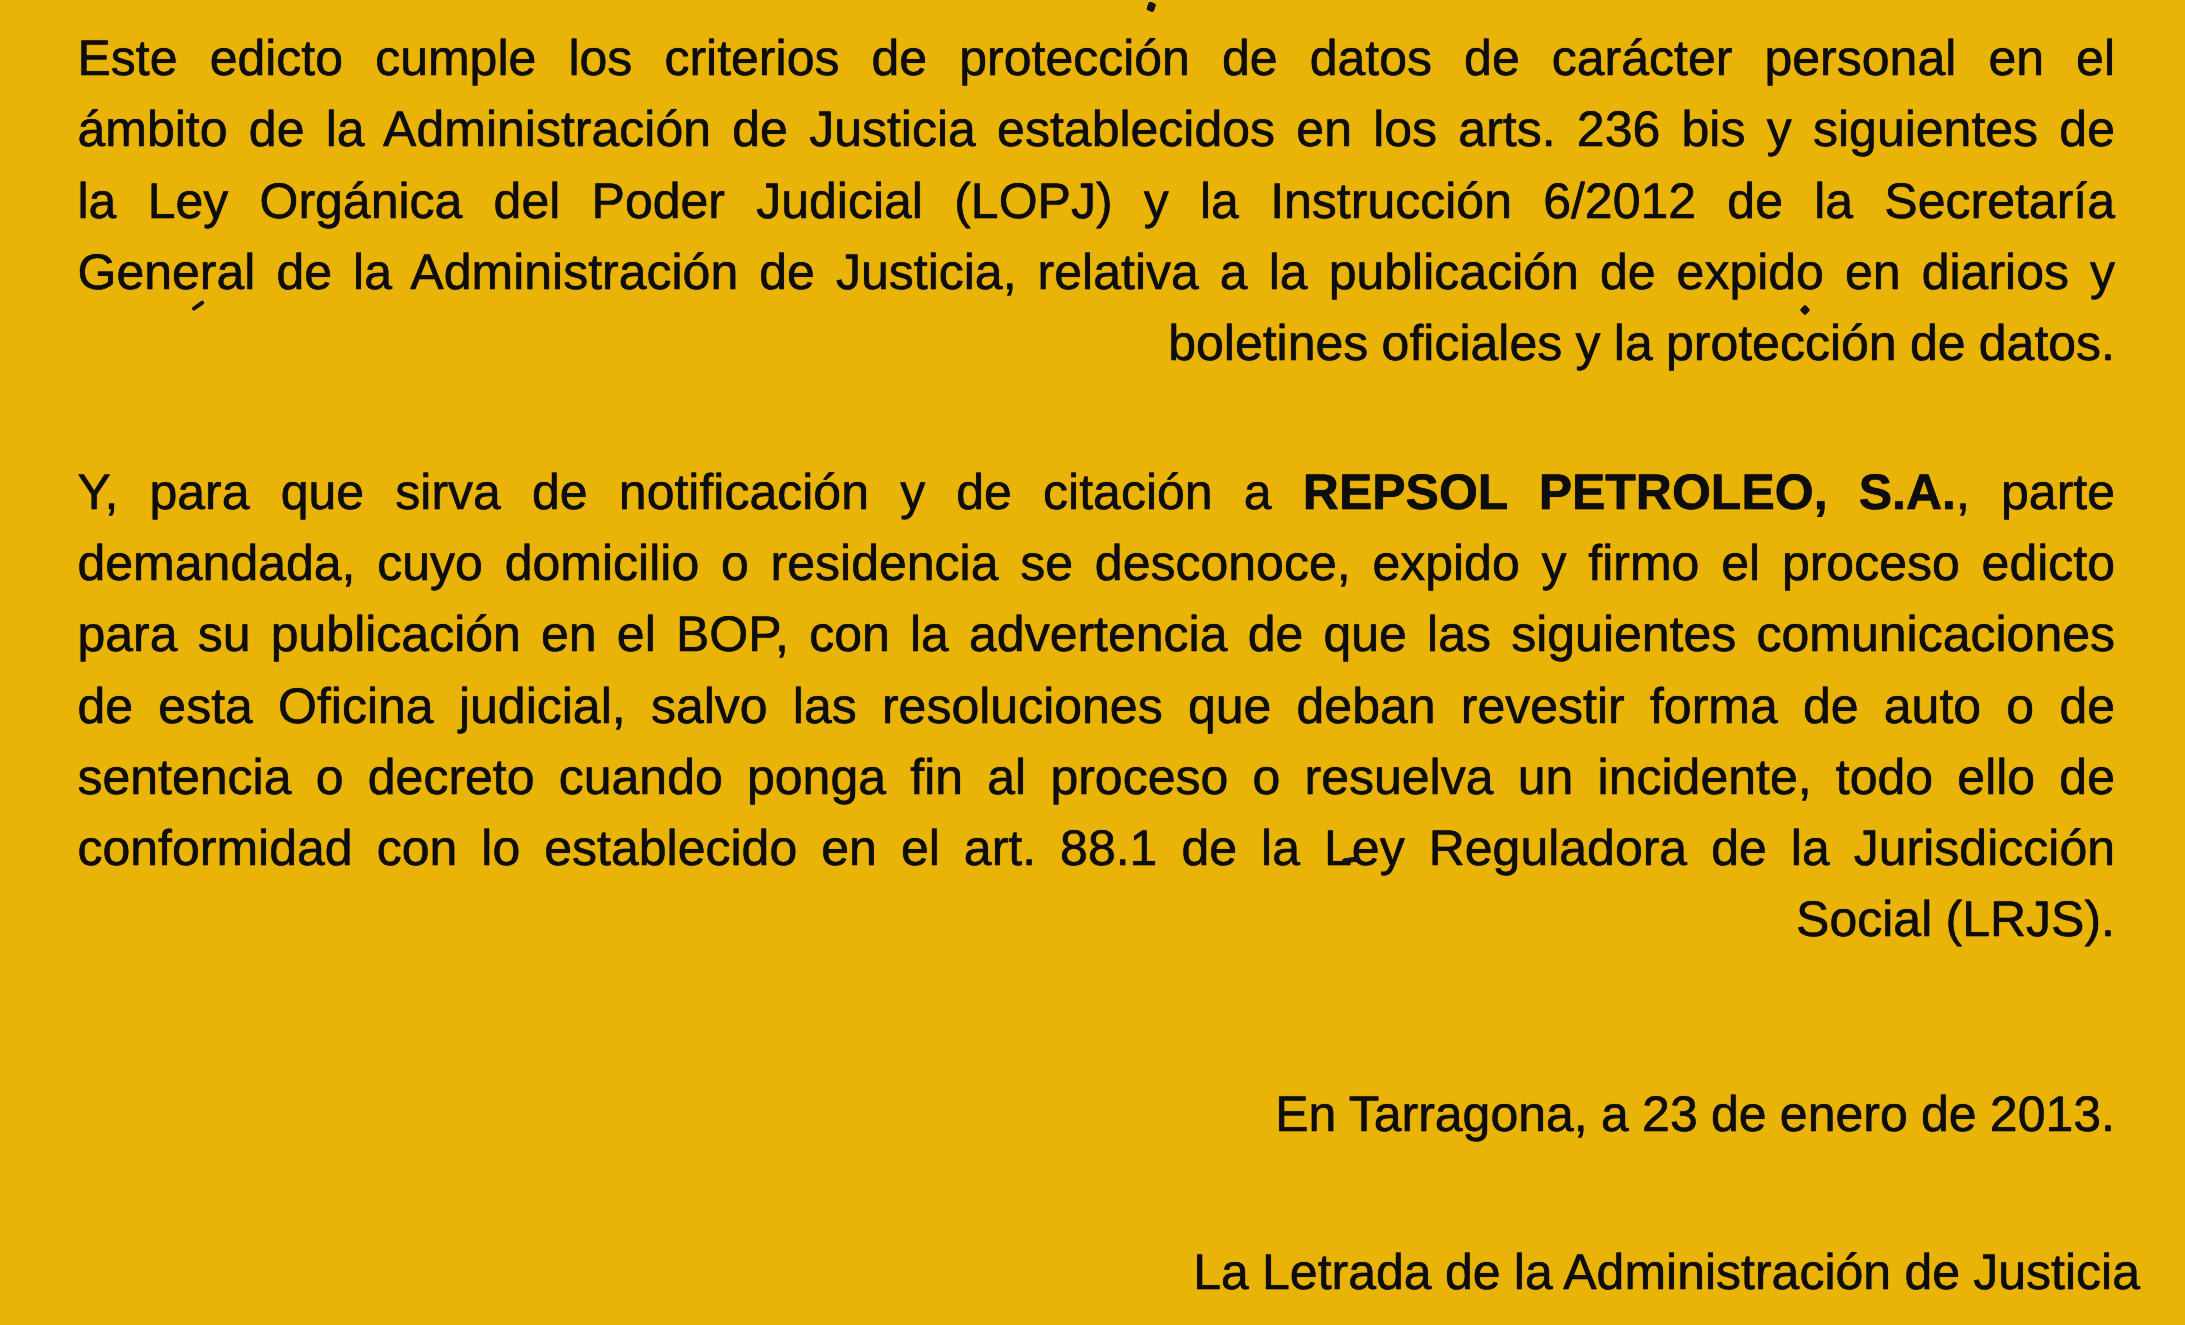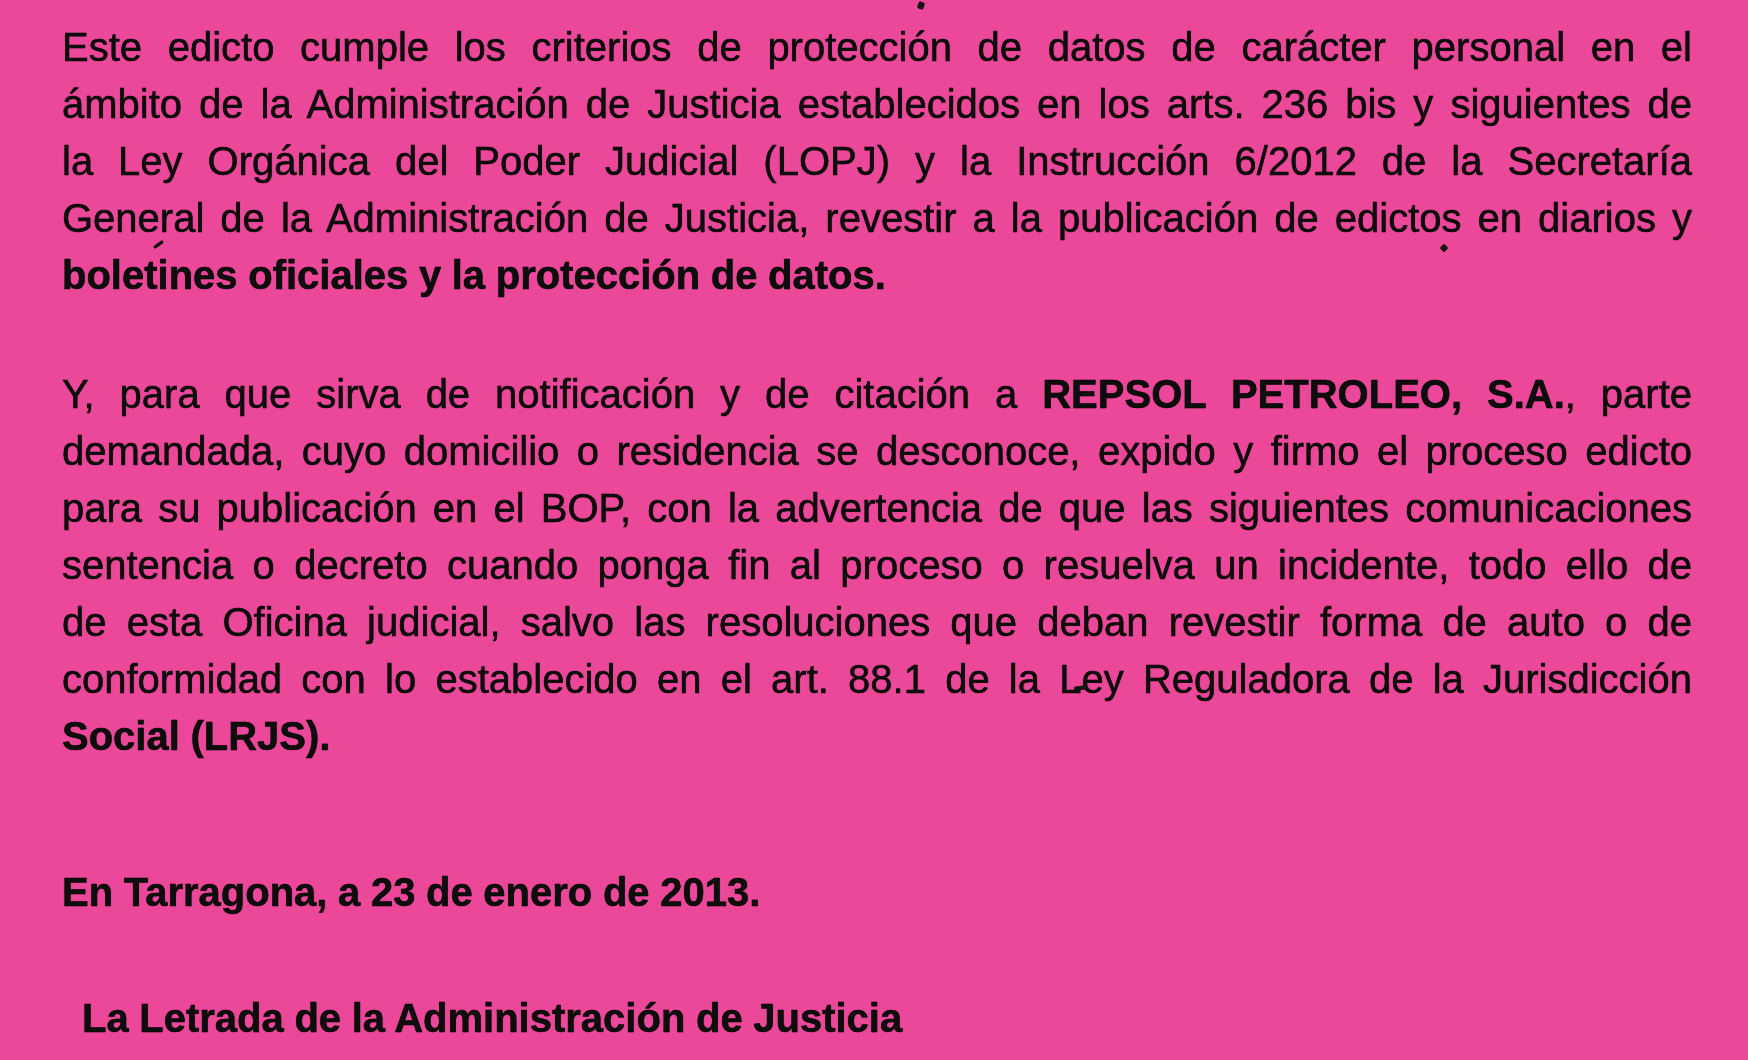--- a/index.html
+++ b/index.html
@@ -33,46 +33,46 @@
   }
   .p0 { top: 19px; }
   .p1 { top: 366px; }
   .p2 { top: 864px; }
   .p3 { top: 990px; padding-left: 20px; }
   .line { display: block; white-space: normal; }
   .line.just {
     text-align: justify;
     text-align-last: justify;
   }
-  .line.last { text-align: left; font-weight: bold; }
+  .line.last { text-align: right; }
   .seg-bold { font-weight: bold; }
   .speck {
     position: absolute;
     background: #151515;
     border-radius: 1.5px;
     box-shadow: 0 0 0.5px rgba(0,0,0,0.8);
   }
 </style>
 </head>
 <body>
 
-<div class="page" style="background: #ec4899; color: rgb(13, 13, 13);">
+<div class="page" style="background: #eab308; color: rgb(13, 13, 13);">
   <div class="para p0">
       <div class="line just"><span class="seg">Este edicto cumple los criterios de protección de datos de carácter personal en el</span></div>
       <div class="line just"><span class="seg">ámbito de la Administración de Justicia establecidos en los arts. 236 bis y siguientes de</span></div>
       <div class="line just"><span class="seg">la Ley Orgánica del Poder Judicial (LOPJ) y la Instrucción 6/2012 de la Secretaría</span></div>
-      <div class="line just"><span class="seg">General de la Administración de Justicia, revestir a la publicación de edictos en diarios y</span></div>
+      <div class="line just"><span class="seg">General de la Administración de Justicia, relativa a la publicación de expido en diarios y</span></div>
       <div class="line last"><span class="seg">boletines oficiales y la protección de datos.</span></div>
     </div>
   <div class="para p1">
       <div class="line just"><span class="seg">Y, para que sirva de notificación y de citación a </span><span class="seg-bold">REPSOL PETROLEO, S.A.</span><span class="seg">, parte</span></div>
       <div class="line just"><span class="seg">demandada, cuyo domicilio o residencia se desconoce, expido y firmo el proceso edicto</span></div>
       <div class="line just"><span class="seg">para su publicación en el BOP, con la advertencia de que las siguientes comunicaciones</span></div>
+      <div class="line just"><span class="seg">de esta Oficina judicial, salvo las resoluciones que deban revestir forma de auto o de</span></div>
       <div class="line just"><span class="seg">sentencia o decreto cuando ponga fin al proceso o resuelva un incidente, todo ello de</span></div>
-      <div class="line just"><span class="seg">de esta Oficina judicial, salvo las resoluciones que deban revestir forma de auto o de</span></div>
       <div class="line just"><span class="seg">conformidad con lo establecido en el art. 88.1 de la Ley Reguladora de la Jurisdicción</span></div>
       <div class="line last"><span class="seg">Social (LRJS).</span></div>
     </div>
   <div class="para p2">
       <div class="line last"><span class="seg">En Tarragona, a 23 de enero de 2013.</span></div>
     </div>
   <div class="para p3">
       <div class="line last"><span class="seg">La Letrada de la Administración de Justicia</span></div>
     </div>
   <div id="noise-layer">

